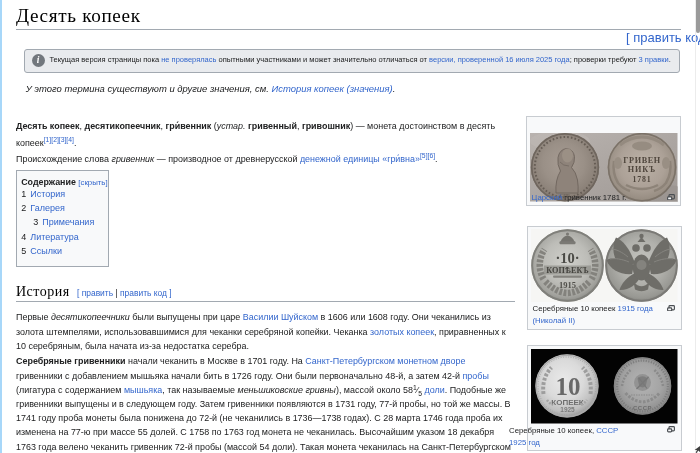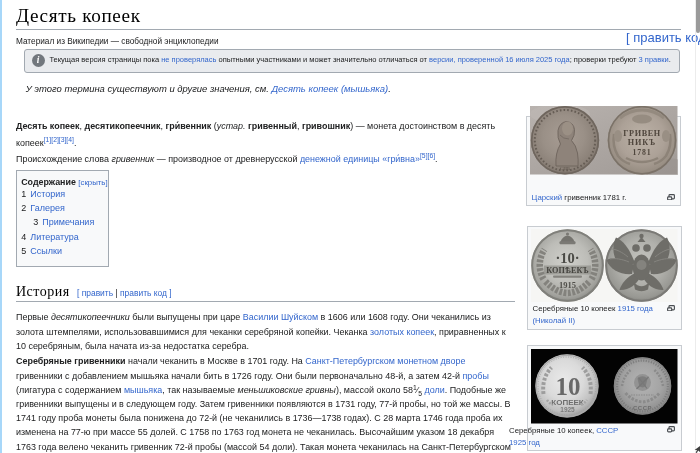--- a/index.html
+++ b/index.html
@@ -21,28 +21,27 @@
 <div id="page">
 
   <div class="abs" style="left:0;top:0;width:1.5px;height:453px;background:#a7d7f9;"></div>
 
   <div class="abs ser" style="left:16px;top:5.3px;font-size:19.2px;letter-spacing:0.65px;line-height:22px;color:#000;">Десять копеек</div>
 
   <div class="abs" style="left:16px;top:28.6px;width:664.5px;height:1px;background:#a2a9b1;"></div>
 
   <div class="abs" style="left:626px;top:32.9px;font-size:13px;line-height:10px;"><a>[ править код ]</a></div>
 
-  <div class="abs" style="left:16px;top:36.8px;font-size:8.25px;line-height:10px;color:#202122;">Материал из Википедии — свободной энциклопедии</div>
 
   <div class="abs" style="left:24px;top:49px;width:653.5px;height:21.5px;background:#e9ebee;border:1px solid #a2a9b1;border-radius:3px;"></div>
   <div class="abs" style="left:31.7px;top:53.6px;width:13px;height:13px;border-radius:50%;background:#72777d;"></div>
   <div class="abs" style="left:31.7px;top:53.6px;width:13px;height:13px;text-align:center;font-size:9.5px;line-height:13px;color:#fff;font-family:'Liberation Serif',serif;font-weight:bold;font-style:italic;">i</div>
   <div class="abs" style="left:49.4px;top:54.9px;font-size:7.5px;line-height:10px;color:#202122;">Текущая версия страницы пока <a>не проверялась</a> опытными участниками и может значительно отличаться от <a>версии, проверенной 16 июля 2025 года</a>; проверки требуют <a>3 правки</a>.</div>
 
-  <div class="abs" style="left:25.7px;top:82.5px;font-size:9.45px;line-height:12px;font-style:italic;">У этого термина существуют и другие значения, см. <a>Десять копеек (мышьяка)</a>.</div>
+  <div class="abs" style="left:25.7px;top:82.5px;font-size:9.45px;line-height:12px;font-style:italic;">У этого термина существуют и другие значения, см. <a>История копеек (значения)</a>.</div>
 
   <div class="abs body-line" style="left:16px;top:118.6px;"><b>Десять копеек</b>, <b>десятикопеечник</b>, <b>гри́венник</b> (<i>устар.</i> <b>гривенный</b>, <b>гривошник</b>) — монета достоинством в десять</div>
   <div class="abs body-line" style="left:16px;top:135.5px;">копеек<sup class="bl">[1][2][3][4]</sup>.</div>
   <div class="abs body-line" style="left:16px;top:151.5px;">Происхождение слова <i>гривенник</i> — производное от древнерусской <a>денежной единицы «гри́вна»</a><sup class="bl">[5][6]</sup>.</div>
 
   <div class="abs" style="left:15.8px;top:169.8px;width:91.3px;height:95.6px;background:#f8f9fa;border:1px solid #a2a9b1;"></div>
   <div class="abs" style="left:21.2px;top:176.7px;font-size:8.9px;line-height:11px;"><b>Содержание</b> <span class="bl" style="font-size:7.8px;">[скрыть]</span></div>
   <div class="abs" style="left:21.3px;top:188.5px;font-size:9.0px;line-height:11px;word-spacing:1.5px;">1 <a>История</a></div>
   <div class="abs" style="left:21.3px;top:202.9px;font-size:9.0px;line-height:11px;word-spacing:1.5px;">2 <a>Галерея</a></div>
   <div class="abs" style="left:21.3px;top:217.3px;font-size:9.0px;line-height:11px;word-spacing:1.5px;margin-left:12px;">3 <a>Примечания</a></div>
@@ -51,21 +50,21 @@
 
   <div class="abs ser" style="left:16px;top:283.7px;font-size:14px;letter-spacing:0.5px;line-height:16px;color:#000;">История</div>
   <div class="abs" style="left:77px;top:288px;font-size:8.45px;line-height:10px;"><a>[ править</a> | <a>править код ]</a></div>
   <div class="abs" style="left:16px;top:300.6px;width:499px;height:1px;background:#a2a9b1;"></div>
 
   <div class="abs body-line" style="left:16px;top:310.3px;line-height:14.5px;">Первые <i>десятикопеечники</i> были выпущены при царе <a>Василии Шуйском</a> в 1606 или 1608 году. Они чеканились из<br>золота штемпелями, использовавшимися для чеканки серебряной копейки. Чеканка <a>золотых копеек</a>, приравненных к<br>10 серебряным, была начата из-за недостатка серебра.</div>
 
   <div class="abs body-line" style="left:16px;top:354.3px;"><b>Серебряные гривенники</b> начали чеканить в Москве в 1701 году. На <a>Санкт-Петербургском монетном дворе</a><br>гривенники с добавлением мышьяка начали бить в 1726 году. Они были первоначально 48-й, а затем 42-й <a>пробы</a><br>(лигатура с содержанием <a>мышьяка</a>, так называемые <i>меньшиковские гривны</i>), массой около 58<sup>1</sup>⁄<sub style="font-size:6.8px;line-height:0;">5</sub> <a>доли</a>. Подобные же<br>гривенники выпущены и в следующем году. Затем гривенники появляются в 1731 году, 77-й пробы, но той же массы. В<br>1741 году проба монеты была понижена до 72-й (не чеканились в 1736—1738 годах). С 28 марта 1746 года проба их<br>изменена на 77-ю при массе 55 долей. С 1758 по 1763 год монета не чеканилась. Высочайшим указом 18 декабря<br>1763 года велено чеканить гривенник 72-й пробы (массой 54 доли). Такая монета чеканилась на Санкт-Петербургском</div>
 
   <div class="abs" style="left:526px;top:115.6px;width:153px;height:88.4px;background:#f8f9fa;border:1px solid #c8ccd1;"></div>
-  <div class="abs" style="left:530px;top:106px;width:147.5px;height:78px;border-radius:13px;">
+  <div class="abs" style="left:530px;top:133px;width:147.5px;height:78px;border-radius:13px;">
     <svg width="147.5" height="68.5" viewBox="0 0 147.5 68.5">
       <defs>
         <radialGradient id="c1l" cx="48%" cy="44%" r="60%">
           <stop offset="0%" stop-color="#a79c93"></stop>
             <stop offset="50%" stop-color="#9a9087"></stop>
             <stop offset="82%" stop-color="#8a8077"></stop>
             <stop offset="100%" stop-color="#746b63"></stop>
         </radialGradient>
         <radialGradient id="c1r" cx="50%" cy="46%" r="60%">
           <stop offset="0%" stop-color="#bcb2a7"></stop>

